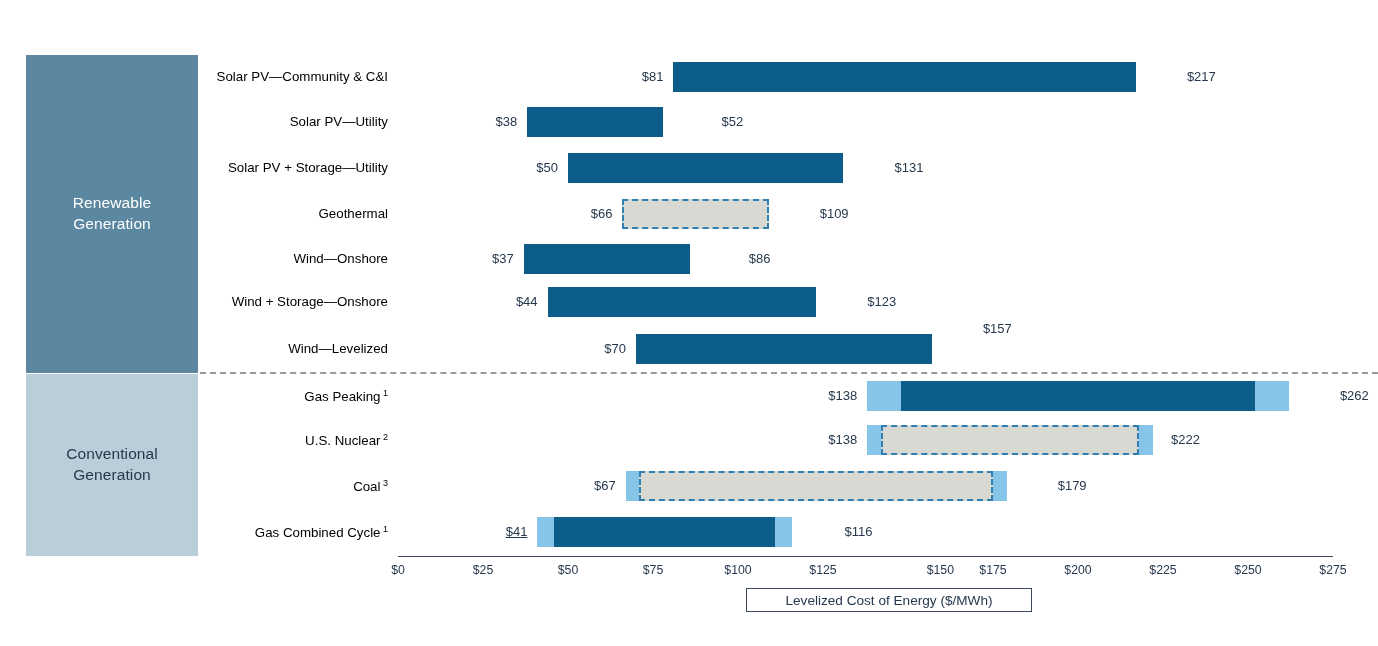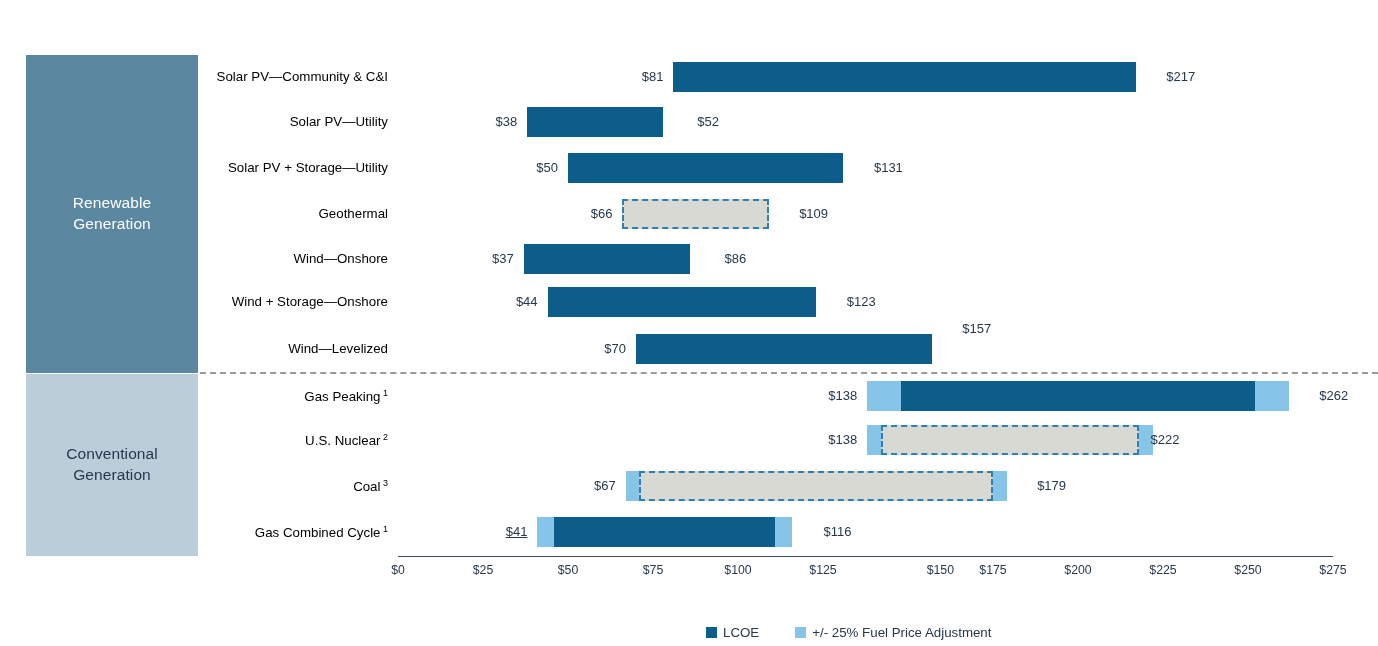--- a/index.html
+++ b/index.html
@@ -63,21 +63,21 @@
 
   .endlabel{
     position:absolute;
     font-size:13px;
     white-space:nowrap;
     color:#27384d;
     line-height:30px;
     height:30px;
   }
   .endlabel.left{text-align:right;}
-  .endlabel.right{text-align:center;}
+  .endlabel.right{text-align:right;}
 
   
   #axis-line{
     position:absolute;left:398px;top:556px;width:935px;height:0;
     border-top:1.5px solid #3c4a5c;
   }
   .tick{
     position:absolute;top:563px;
     font-size:12.3px;
     color:#27384d;
@@ -197,31 +197,22 @@
       <div class="tick" style="left: 708px;">$100</div>
       <div class="tick" style="left: 793px;">$125</div>
       <div class="tick" style="left: 894px; text-align: right;">$150</div>
       <div class="tick" style="left: 963px;">$175</div>
       <div class="tick" style="left: 1048px;">$200</div>
       <div class="tick" style="left: 1133px;">$225</div>
       <div class="tick" style="left: 1218px;">$250</div>
       <div class="tick" style="left: 1303px;">$275</div>
     </div>
 
-
-  <div id="legend">
-      <div class="legend-item">
-        <span class="swatch lcoe"></span>
-        <span>LCOE</span>
-      </div>
-      <div class="legend-item">
-        <span class="swatch fuel"></span>
-        <span>+/- 25% Fuel Price Adjustment</span>
-      </div>
-    </div>
+  <div id="axis-title">Levelized Cost of Energy ($/MWh)</div>
+
 
 <div class="rowlabel" style="left: 200px; width: 188px; top: 69px;"><span>Solar PV—Community &amp; C&amp;I</span></div>
     <div class="rowlabel" style="left: 200px; width: 188px; top: 114px;"><span>Solar PV—Utility</span></div>
     <div class="rowlabel" style="left: 200px; width: 188px; top: 160px;"><span>Solar PV + Storage—Utility</span></div>
     <div class="rowlabel" style="left: 200px; width: 188px; top: 206px;"><span>Geothermal</span></div>
     <div class="rowlabel" style="left: 200px; width: 188px; top: 251px;"><span>Wind—Onshore</span></div>
     <div class="rowlabel" style="left: 200px; width: 188px; top: 294px;"><span>Wind + Storage—Onshore</span></div>
     <div class="rowlabel" style="left: 200px; width: 188px; top: 341px;"><span>Wind—Levelized</span></div>
     <div class="rowlabel" style="left: 200px; width: 188px; top: 388px;"><span>Gas Peaking</span><sup> 1</sup></div>
     <div class="rowlabel" style="left: 200px; width: 188px; top: 432px;"><span>U.S. Nuclear</span><sup> 2</sup></div>

